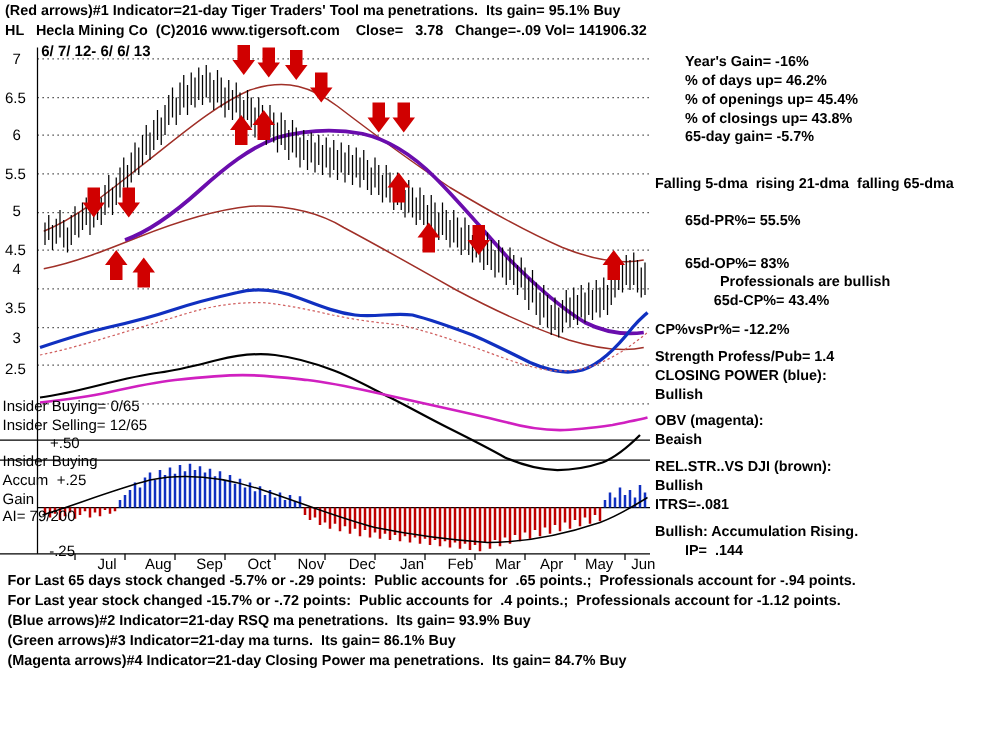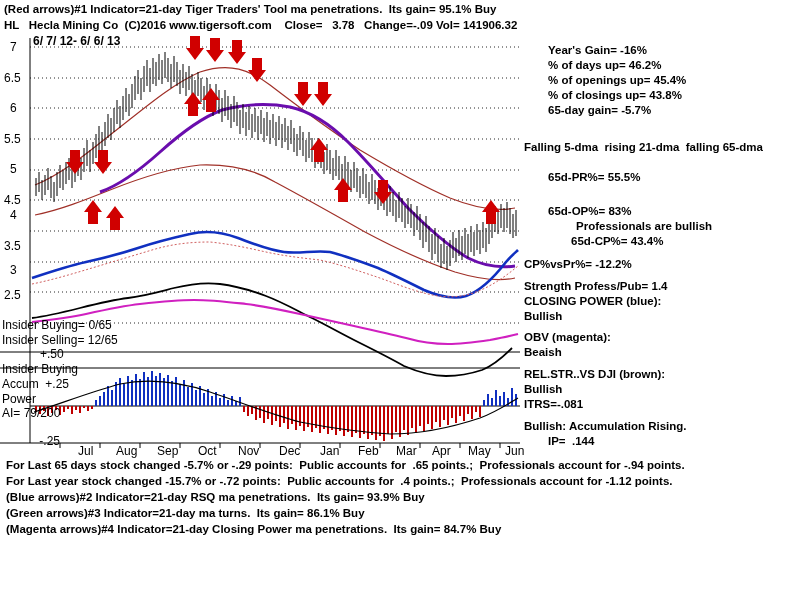--- a/index.html
+++ b/index.html
@@ -453,21 +453,21 @@
   <div class="t ax" style="left:396px;top:444px;">Mar</div>
   <div class="t ax" style="left:432px;top:444px;">Apr</div>
   <div class="t ax" style="left:468px;top:444px;">May</div>
   <div class="t ax" style="left:505px;top:444px;">Jun</div>
 
   <div class="t ax" style="left:2px;top:318px;">Insider Buying= 0/65</div>
   <div class="t ax" style="left:2px;top:333px;">Insider Selling= 12/65</div>
   <div class="t ax" style="left:40px;top:347px;">+.50</div>
   <div class="t ax" style="left:2px;top:362px;">Insider Buying</div>
   <div class="t ax" style="left:2px;top:377px;">Accum  +.25</div>
-  <div class="t ax" style="left:2px;top:392px;">Power</div>
+  <div class="t ax" style="left:2px;top:392px;">Gain</div>
   <div class="t ax" style="left:2px;top:406px;">AI= 79/200</div>
   <div class="t ax" style="left:36px;top:434px;"> -.25</div>
 
   <div class="t rt" style="left:548px;top:44px;">Year's Gain= -16%</div>
   <div class="t rt" style="left:548px;top:59px;">% of days up= 46.2%</div>
   <div class="t rt" style="left:548px;top:74px;">% of openings up= 45.4%</div>
   <div class="t rt" style="left:548px;top:89px;">% of closings up= 43.8%</div>
   <div class="t rt" style="left:548px;top:104px;">65-day gain= -5.7%</div>
 
   <div class="t rt" style="left:524px;top:141px;">Falling 5-dma  rising 21-dma  falling 65-dma</div>

